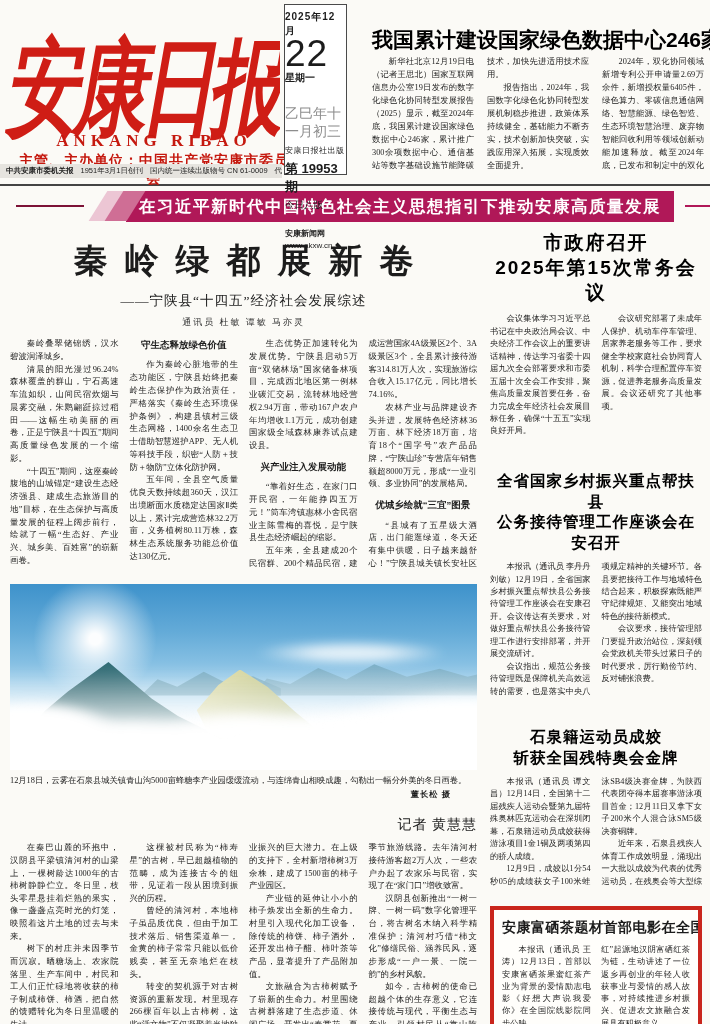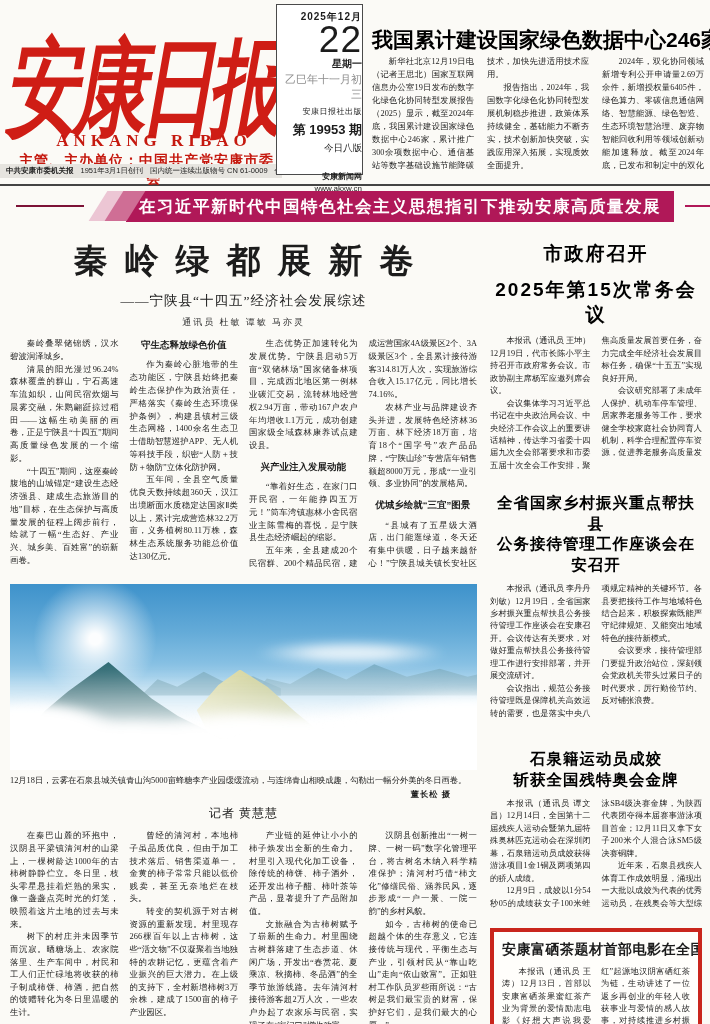--- a/index.html
+++ b/index.html
@@ -27,28 +27,28 @@
     font-family:"Liberation Sans", sans-serif;
   }
   .info-strip {
     position:absolute; left:0; top:164px; width:282px; height:14px;
     background:#e6e4df; display:flex; align-items:center; gap:7px;
     font-size:7.5px; padding:0 6px; white-space:nowrap; overflow:hidden;
     font-family:"Liberation Sans", sans-serif; color:#222;
   }
   .info-strip .org { font-weight:bold; }
   .datebox {
-    position:absolute; left:276px; top:4px; width:87px; height:171px;
-    border:1px solid #4a4a4a; background:#fff; text-align:right;
+    position:absolute; left:284px; top:4px; width:63px; height:171px;
+    border:1px solid #4a4a4a; background:#fff; text-align:left;
     font-family:"Liberation Sans", sans-serif; padding-top:5px;
   }
   .datebox .ym   { font-size:10px; font-weight:bold; letter-spacing:1px; }
   .datebox .day  { font-size:37px; line-height:32px; letter-spacing:1px; }
   .datebox .wd   { font-size:10px; font-weight:bold; margin-top:1px; }
-  .datebox .lunar{ font-size:11px; color:#8d8d8d; margin-top:1px; }
+  .datebox .lunar{ font-size:14px; color:#8d8d8d; margin-top:20px; }
   .datebox .pub  { font-size:8px; margin-top:4px; letter-spacing:.5px; }
   .datebox .issue{ font-size:13px; font-weight:bold; margin-top:4px; }
   .datebox .pages{ font-size:9.5px; margin-top:3px; }
   .datebox .site { font-size:8px; font-weight:bold; margin-top:16px; }
   .datebox .url  { font-size:8px; margin-top:2px; }
   .topnews { position:absolute; left:372px; top:26px; width:332px; }
   .topnews h1 {
     font-family:"Liberation Sans", sans-serif; font-size:21px; font-weight:bold;
     white-space:nowrap; letter-spacing:0; color:#000;
   }
@@ -113,28 +113,28 @@
       radial-gradient(ellipse 190px 62px at 72% 66%, #fff 50%, transparent 72%),
       radial-gradient(ellipse 210px 72px at 94% 58%, #fff 52%, transparent 74%),
       linear-gradient(180deg, rgba(255,255,255,0) 0%, rgba(255,255,255,.9) 48%, #fff 72%); }
   .wisp { position:absolute; right:4%; top:28%; width:46%; height:18%; filter:blur(5px); opacity:.8;
     background:radial-gradient(ellipse 60% 50% at 50% 50%, #fff 30%, transparent 75%); }
   .caption { margin-top:5px; font-size:8.3px; line-height:1.5; text-align:justify; }
   .credit { text-align:right; font-size:8.3px; margin-top:2px; padding-right:26px; }
   .credit b { letter-spacing:1px; }
   
   .pa-title { text-align:center; font-size:27px; font-weight:bold; letter-spacing:9px; text-indent:9px; margin-top:12px; white-space:nowrap; }
-  .pa-by { text-align:center; font-size:12px; margin-top:5px; letter-spacing:1px; }
+  .pa-by { text-align:right; font-size:14px; margin-top:16px; letter-spacing:1px; }
   .pa-body { margin-top:8px; column-count:4; column-gap:11px; height:212px; overflow:hidden;
     font-size:8.4px; line-height:1.5; text-align:justify; }
   .pa-body p { text-indent:2em; }
   
   .r-art { font-family:"Liberation Serif", serif; }
   .r-h1 { text-align:center; font-family:"Liberation Sans", sans-serif; font-weight:bold; line-height:1.32; color:#000; }
-  .gov .r-h1 div { font-size:19px; letter-spacing:2px;margin-top:11px; }
+  .gov .r-h1 div { font-size:19px; letter-spacing:2px; }
   .r-h2 div { font-size:15.5px; letter-spacing:1px; }
   .r-body { margin-top:8px; column-count:2; column-gap:11px; overflow:hidden;
     font-size:8.2px; line-height:1.52; text-align:justify; }
   .r-body p { text-indent:2em; }
   .gov .r-body { height:144px; }
   .rural { margin-top:14px; }
   .rural .r-body { height:150px; }
   .athlete { margin-top:16px; }
   .athlete .r-body { height:118px; }
   .moviebox { margin-top:12px; border:4px solid #c9251c; background:#fffefb; padding:9px 8px 6px; height:170px; overflow:hidden; }
@@ -224,39 +224,39 @@
         <div class="clouds"></div>
       </div>
       <div class="caption">12月18日，云雾在石泉县城关镇青山沟5000亩蜂糖李产业园缓缓流动，与连绵青山相映成趣，勾勒出一幅分外美的冬日画卷。</div>
       <div class="credit"><b>董长松 摄</b></div>
 
       <div>
         <div class="pa-by">记者 黄慧慧</div>
         <div class="pa-body">
           <p>在秦巴山麓的环抱中，汉阴县平梁镇清河村的山梁上，一棵树龄达1000年的古柿树静静伫立。冬日里，枝头零星悬挂着烂熟的果实，像一盏盏点亮时光的灯笼，映照着这片土地的过去与未来。</p>
           <p>树下的村庄并未因季节而沉寂。晒糖场上、农家院落里、生产车间中，村民和工人们正忙碌地将收获的柿子制成柿饼、柿酒，把自然的馈赠转化为冬日里温暖的生计。</p>
+          <p>这棵被村民称为“柿寿星”的古树，早已超越植物的范畴，成为连接古今的纽带，见证着一段从困境到振兴的历程。</p>
           <p>曾经的清河村，本地柿子虽品质优良，但由于加工技术落后、销售渠道单一，金黄的柿子常常只能以低价贱卖，甚至无奈地烂在枝头。</p>
           <p>转变的契机源于对古树资源的重新发现。村里现存266棵百年以上古柿树，这些“活文物”不仅凝聚着当地独特的农耕记忆，更蕴含着产业振兴的巨大潜力。在上级的支持下，全村新增柿树3万余株，建成了1500亩的柿子产业园区。</p>
           <p>产业链的延伸让小小的柿子焕发出全新的生命力。村里引入现代化加工设备，除传统的柿饼、柿子酒外，还开发出柿子醋、柿叶茶等产品，显著提升了产品附加值。</p>
           <p>文旅融合为古柿树赋予了崭新的生命力。村里围绕古树群落建了生态步道、休闲广场，开发出“春赏花、夏乘凉、秋摘柿、冬品酒”的全季节旅游线路。去年清河村接待游客超2万人次，一些农户办起了农家乐与民宿，实现了在“家门口”增收致富。</p>
           <p>汉阴县创新推出“一树一牌、一树一码”数字化管理平台，将古树名木纳入科学精准保护；清河村巧借“柿文化”修缮民俗、涵养民风，逐步形成“一户一景、一院一韵”的乡村风貌。</p>
           <p>如今，古柿树的使命已超越个体的生存意义，它连接传统与现代，平衡生态与产业，引领村民从“靠山吃山”走向“依山致富”。正如驻村工作队员罗些雨所说：“古树是我们最宝贵的财富，保护好它们，是我们最大的心愿。”</p>
         </div>
       </div>
     </div>
 
     <div class="rightcol">
 
       <div class="r-art gov">
         <div class="r-h1">
           <div>市政府召开</div>
           <div>2025年第15次常务会议</div>
         </div>
         <div class="r-body">
-          <p>本报讯（通讯员 王坤）12月19日，代市长陈小平主持召开市政府常务会议。市政协副主席杨军应邀列席会议。</p>
           <p>会议集体学习习近平总书记在中央政治局会议、中央经济工作会议上的重要讲话精神，传达学习省委十四届九次全会部署要求和市委五届十次全会工作安排，聚焦高质量发展首要任务，奋力完成全年经济社会发展目标任务，确保“十五五”实现良好开局。</p>
           <p>会议研究部署了未成年人保护、机动车停车管理、居家养老服务等工作，要求健全学校家庭社会协同育人机制，科学合理配置停车资源，促进养老服务高质量发展。会议还研究了其他事项。</p>
         </div>
       </div>
 
       <div class="r-art rural">
         <div class="r-h1 r-h2">
           <div>全省国家乡村振兴重点帮扶县</div>
           <div>公务接待管理工作座谈会在安召开</div>
         </div>

